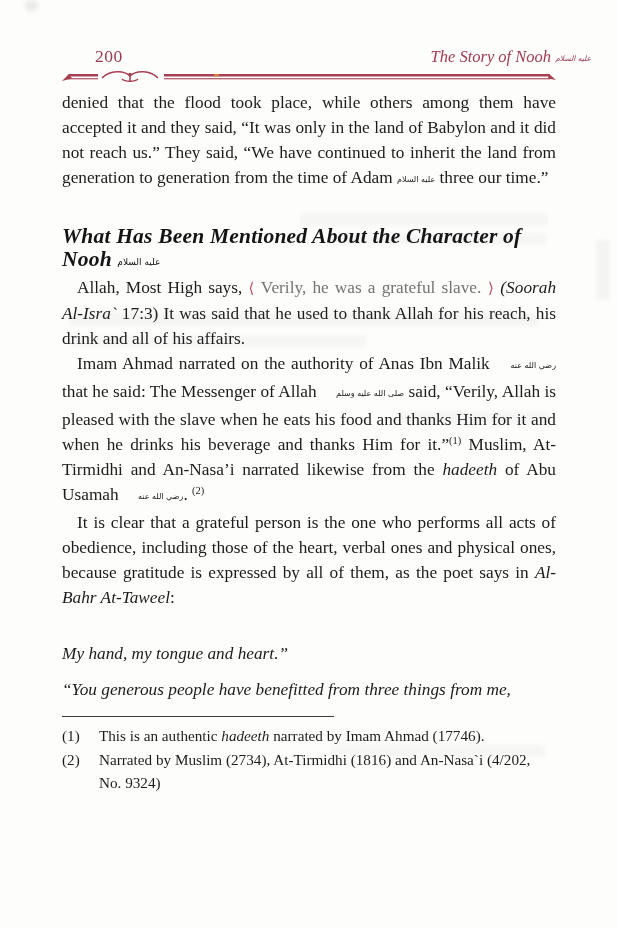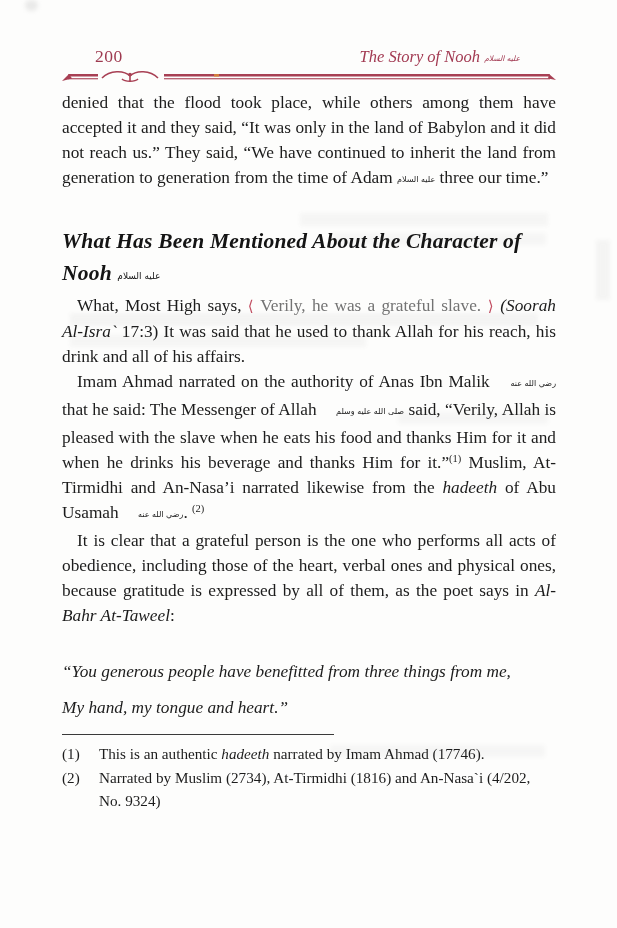--- a/index.html
+++ b/index.html
@@ -6,21 +6,21 @@
   body {
     width: 617px; height: 928px;
     background: #fdfdfc;
     font-family: "Liberation Serif", "DejaVu Serif", serif;
     color: #1c1c1c;
     position: relative;
     overflow: hidden;
   }
   .page {
     position: absolute; inset: 0;
-    padding: 46px 97px 0 62px;
+    padding: 46px 26px 0 62px;
     box-sizing: border-box;
   }
   
   .header-row {
     display: flex; justify-content: space-between; align-items: flex-end;
     margin-bottom: 2px;
   }
   .page-number {
     color: #9e3a50; font-size: 17.5px; padding-left: 33px; letter-spacing: .5px;
   }
@@ -36,21 +36,21 @@
   
   .content { width: 494px; }
   p.body-par {
     margin: 0; font-size: 17.3px; line-height: 25px;
     text-align: justify;
   }
   .indent { text-indent: 15px; }
   .p1 { margin-top: 8px; }
   h1.section-heading {
     margin: 32px 0 0 0;
-    font-size: 21.5px; line-height: 32px;
+    font-size: 21.5px; line-height: 23px;
     font-weight: bold; font-style: italic;
     color: #141414; letter-spacing: .2px;
   }
   h1 .honorific { font-size: 9px; font-weight: normal; font-style: normal; }
   .p2 { margin-top: 48px; }
   .p3 { margin-top: 14px; }
   .p4 { margin-top: 0; }
   .quote-red { color: #737373; }
   .quote-bracket { color: #c24e62; font-family: "DejaVu Sans", sans-serif; font-size: 15px; }
   .it { font-style: italic; }
@@ -105,29 +105,29 @@
     </g>
     <circle cx="68" cy="5.5" r="1.8" fill="#a84054"></circle>
   </svg>
 
   <div class="content">
 
     <p class="body-par p1"><span>denied that the flood took place, while others among them have accepted it and they said, “It was only in the land of Babylon and it did not reach us.” They said, “We have continued to inherit the land from generation to generation from the time of Adam </span><span class="honorific">عليه السلام</span><span> three our time.”</span></p>
 
     <h1 class="section-heading"><span>What Has Been Mentioned About the Character of Nooh </span><span class="honorific">عليه السلام</span></h1>
 
-    <p class="body-par indent p2"><span>What, Most High says, </span><span class="quote-bracket">⟨ </span><span class="quote-red">Verily, he was a grateful slave.</span><span class="quote-bracket"> ⟩ </span><span class="it">(Soorah Al-Isra`</span><span> 17:3) It was said that he used to thank Allah for his reach, his drink and all of his affairs.</span></p>
+    <p class="body-par indent p2"><span>Allah, Most High says, </span><span class="quote-bracket">⟨ </span><span class="quote-red">Verily, he was a grateful slave.</span><span class="quote-bracket"> ⟩ </span><span class="it">(Soorah Al-Isra`</span><span> 17:3) It was said that he used to thank Allah for his reach, his drink and all of his affairs.</span></p>
 
     <p class="body-par indent p3"><span>Imam Ahmad narrated on the authority of Anas Ibn Malik </span><span class="honorific">رضي الله عنه</span><span> that he said: The Messenger of Allah </span><span class="honorific">صلى الله عليه وسلم</span><span> said, “Verily, Allah is pleased with the slave when he eats his food and thanks Him for it and when he drinks his beverage and thanks Him for it.”</span><sup class="fn-mark">(1)</sup><span> Muslim, At-Tirmidhi and An-Nasa’i narrated likewise from the </span><span class="it">hadeeth</span><span> of Abu Usamah </span><span class="honorific">رضي الله عنه</span><span>. </span><sup class="fn-mark">(2)</sup></p>
 
     <p class="body-par indent p4"><span>It is clear that a grateful person is the one who performs all acts of obedience, including those of the heart, verbal ones and physical ones, because gratitude is expressed by all of them, as the poet says in </span><span class="it">Al-Bahr At-Taweel</span><span>:</span></p>
 
     <div class="poem">
+      <div class="poem-line">My hand, my tongue and heart.”</div>
       <div class="poem-line">“You generous people have benefitted from three things from me,</div>
-      <div class="poem-line">My hand, my tongue and heart.”</div>
     </div>
 
     <div class="fn-rule"></div>
     <div class="footnotes">
       <div class="footnote">
         <span class="fn-num">(1)</span>
         <span class="fn-text"><span>This is an authentic </span><span class="it">hadeeth</span><span> narrated by Imam Ahmad (17746).</span></span>
       </div>
       <div class="footnote">
         <span class="fn-num">(2)</span>

